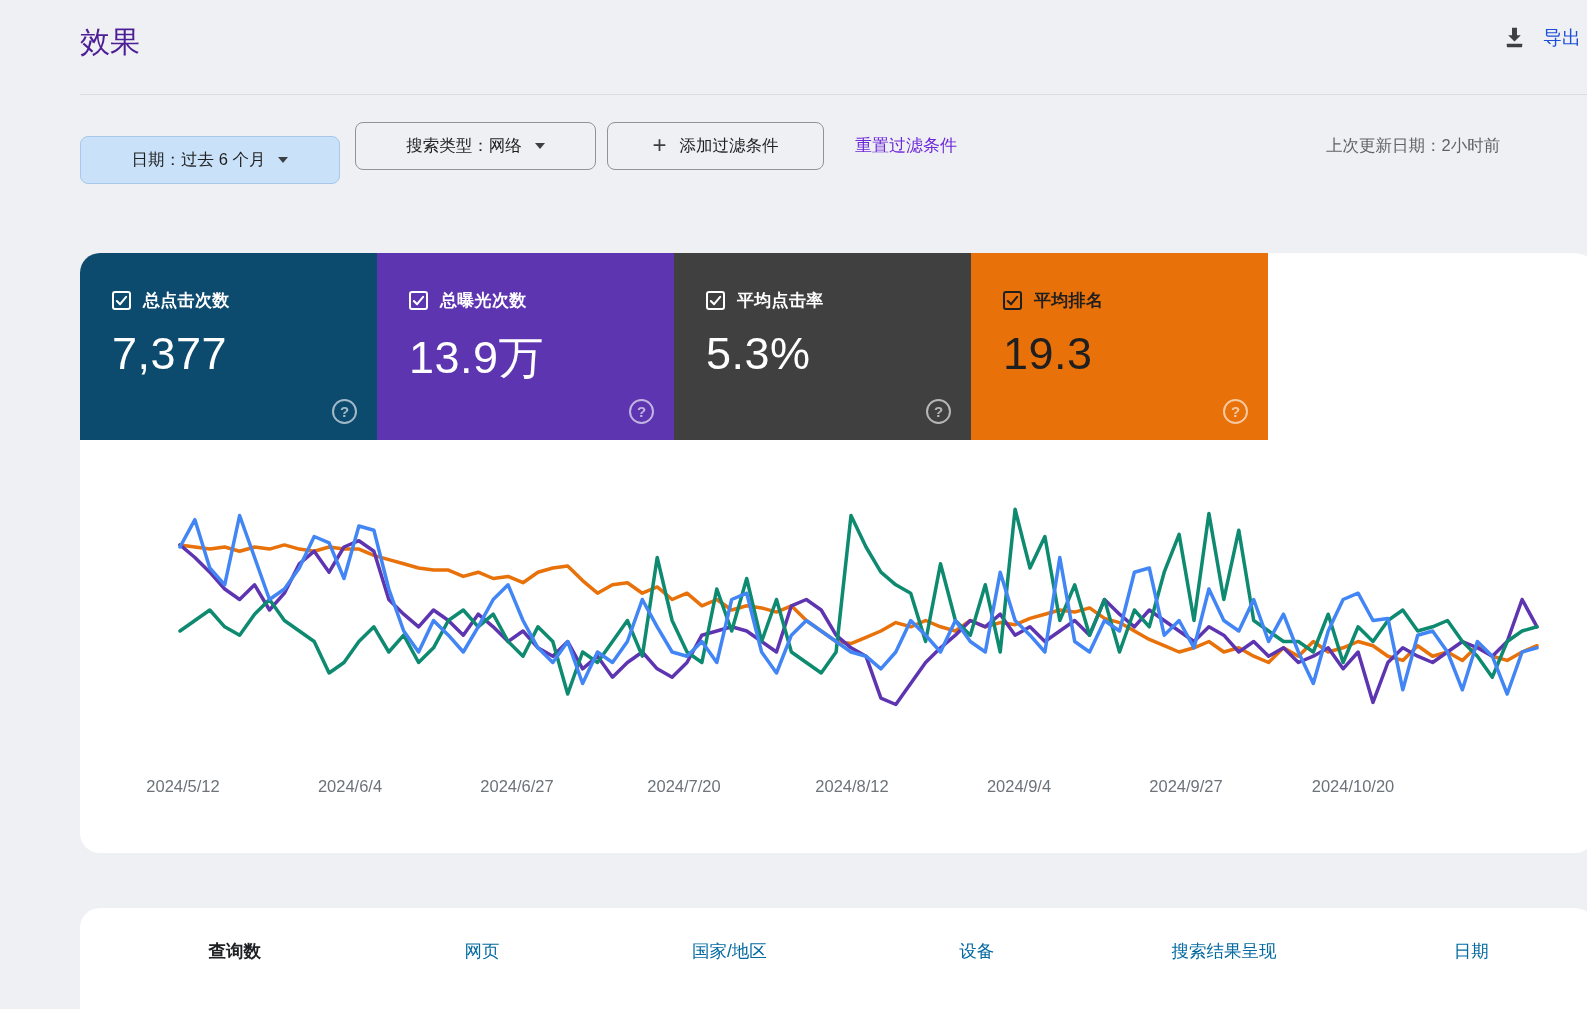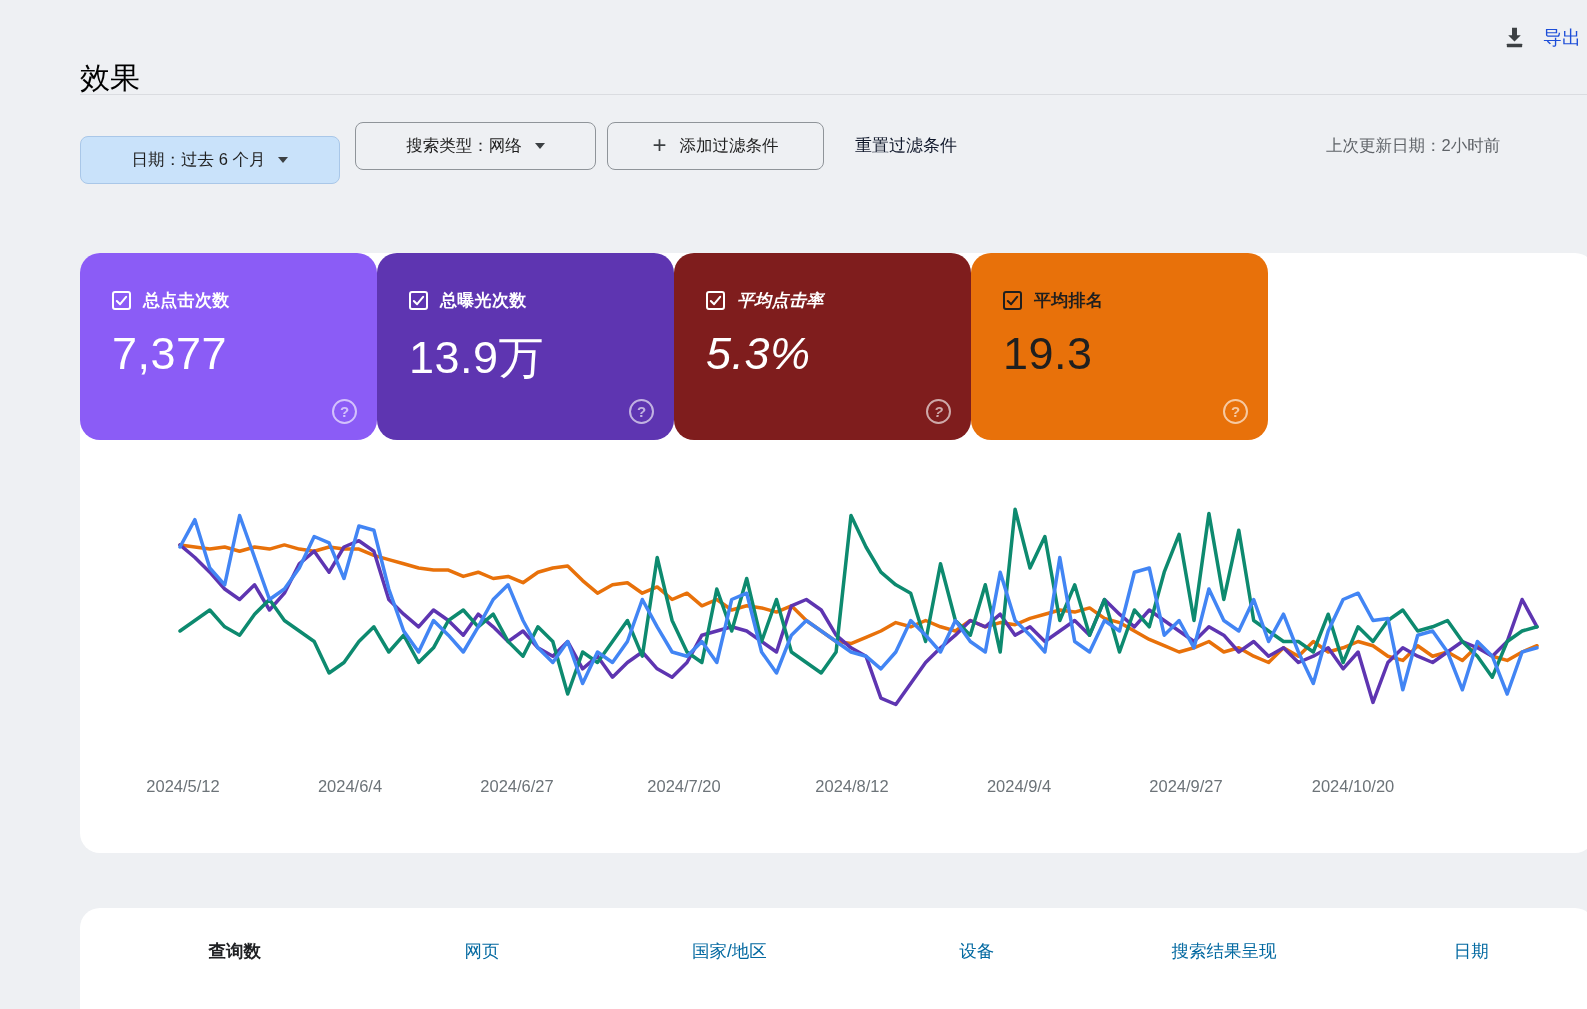--- a/index.html
+++ b/index.html
@@ -1,43 +1,43 @@
 <!DOCTYPE html>
 <html><head>
 <meta charset="utf-8">
 <style>
   html,body{margin:0;padding:0;}
   body{
     width:1587px;height:1009px;position:relative;overflow:hidden;
     background:#eef0f3;font-family:"Liberation Sans",sans-serif;color:#202124;
   }
   
-  .page-title{position:absolute;left:80px;top:22px;font-size:30px;color:#000000;margin-top:36px;}
+  .page-title{position:absolute;left:80px;top:22px;font-size:30px;color:#4c1d95;}
   .export-btn{position:absolute;left:1501px;top:24px;display:flex;align-items:center;gap:15px;
     color:#1d4ed8;font-size:19px;white-space:nowrap;cursor:pointer;}
   .export-btn svg{display:block;}
   .header-divider{position:absolute;left:80px;right:0;top:94px;height:1px;background:#dadce0;}
   
   .chip{position:absolute;top:122px;height:48px;box-sizing:border-box;border-radius:8px;
     display:flex;align-items:center;font-size:16.5px;color:#1f1f1f;padding:0 18px;gap:13px;cursor:pointer;}
   .chip-date{left:80px;width:260px;background:#c9e2fa;border:1px solid #a9c7e8;justify-content:center;margin-top:14px;}
   .chip-plain{background:transparent;border:1px solid #8f9499;}
   .chip-search{left:355px;width:241px;justify-content:center;}
   .chip-add{left:607px;width:217px;justify-content:center;}
   .caret{width:0;height:0;border-left:5.5px solid transparent;border-right:5.5px solid transparent;
     border-top:6.5px solid #3c4043;}
   .plus{font-size:24px;line-height:1;color:#3c4043;font-weight:400;margin-top:-2px;}
-  .reset-link{position:absolute;left:855px;top:134px;font-size:17px;color:#0f172a;cursor:pointer;}
+  .reset-link{position:absolute;left:855px;top:134px;font-size:17px;color:#6d28d9;cursor:pointer;}
   .last-updated{position:absolute;left:1326px;top:135px;font-size:16.5px;color:#5f6368;white-space:nowrap;}
   
   .panel-chart{position:absolute;left:80px;top:253px;width:1515px;height:600px;background:#ffffff;
     border-radius:20px;}
   .cards{position:absolute;left:0;top:0;display:flex;}
   .metric-card{width:297px;height:187px;position:relative;box-sizing:border-box;
-    padding:36px 0 0 32px;cursor:pointer;border-radius:20px;}
+    padding:36px 0 0 32px;cursor:pointer;}
   .metric-card:first-child{border-top-left-radius:20px;}
   .card-label-row{display:flex;align-items:center;gap:12px;}
   .checkbox{width:19px;height:19px;border:2px solid currentColor;border-radius:3px;box-sizing:border-box;
     display:flex;align-items:center;justify-content:center;flex:0 0 auto;}
   .checkbox svg{display:block;}
   .card-label{font-size:17px;font-weight:600;letter-spacing:.3px;}
   .card-value{font-size:45px;font-weight:400;margin-top:16px;letter-spacing:.5px;}
   .help-icon{position:absolute;right:20px;bottom:16px;width:25px;height:25px;box-sizing:border-box;
     border:2.5px solid rgba(255,255,255,.62);border-radius:50%;color:rgba(255,255,255,.62);
     display:flex;align-items:center;justify-content:center;font-size:15px;font-weight:700;cursor:pointer;}
@@ -82,21 +82,21 @@
 </div>
 
 <div class="reset-link">重置过滤条件</div>
 
 <div class="last-updated">上次更新日期：2小时前</div>
 
 <div class="panel-chart">
 
   <div class="cards">
 
-    <div class="metric-card" style="background: #8b5cf6; color: rgb(255, 255, 255);">
+    <div class="metric-card" style="background: #0c4a6e; color: rgb(255, 255, 255);">
       <div class="card-label-row">
         <span class="checkbox">
           <svg width="13" height="13" viewBox="0 0 14 14">
               <path d="M2 7.5 5.5 11 12 3" fill="none" stroke="currentColor" stroke-width="2.2" stroke-linecap="round" stroke-linejoin="round"></path>
             </svg>
         </span>
         <span class="card-label">总点击次数</span>
       </div>
       <div class="card-value">7,377</div>
       <div class="help-icon">?</div>
@@ -108,21 +108,21 @@
           <svg width="13" height="13" viewBox="0 0 14 14">
               <path d="M2 7.5 5.5 11 12 3" fill="none" stroke="currentColor" stroke-width="2.2" stroke-linecap="round" stroke-linejoin="round"></path>
             </svg>
         </span>
         <span class="card-label">总曝光次数</span>
       </div>
       <div class="card-value">13.9万</div>
       <div class="help-icon">?</div>
     </div>
 
-    <div class="metric-card" style="background: #7f1d1d; color: rgb(255, 255, 255); font-style: italic;">
+    <div class="metric-card" style="background: #404040; color: rgb(255, 255, 255);">
       <div class="card-label-row">
         <span class="checkbox">
           <svg width="13" height="13" viewBox="0 0 14 14">
               <path d="M2 7.5 5.5 11 12 3" fill="none" stroke="currentColor" stroke-width="2.2" stroke-linecap="round" stroke-linejoin="round"></path>
             </svg>
         </span>
         <span class="card-label">平均点击率</span>
       </div>
       <div class="card-value">5.3%</div>
       <div class="help-icon">?</div>

